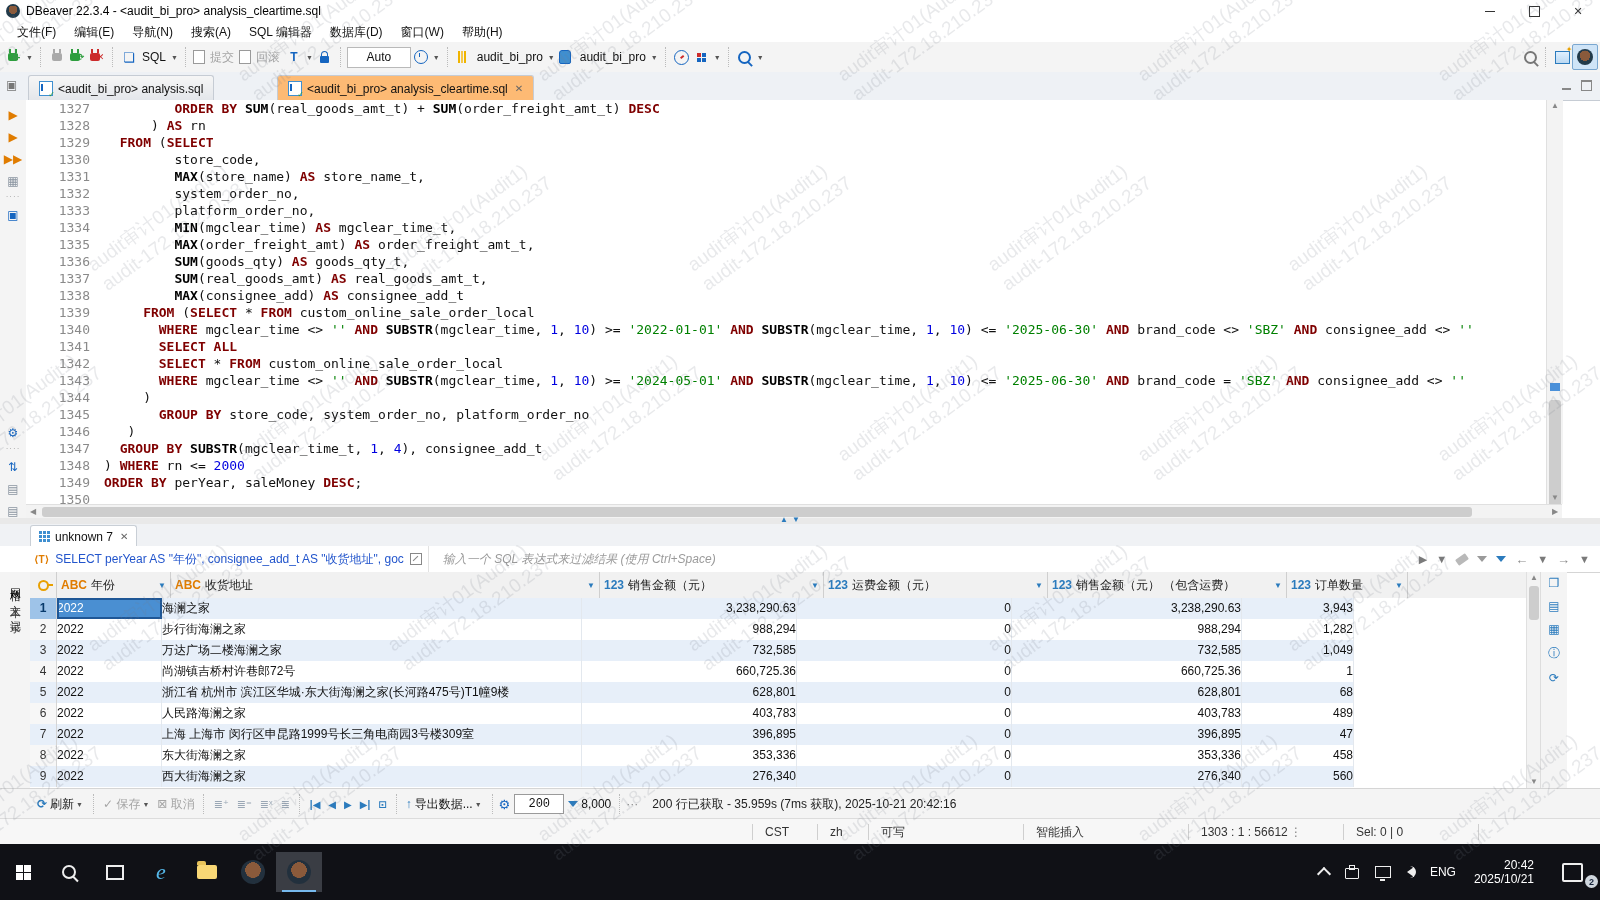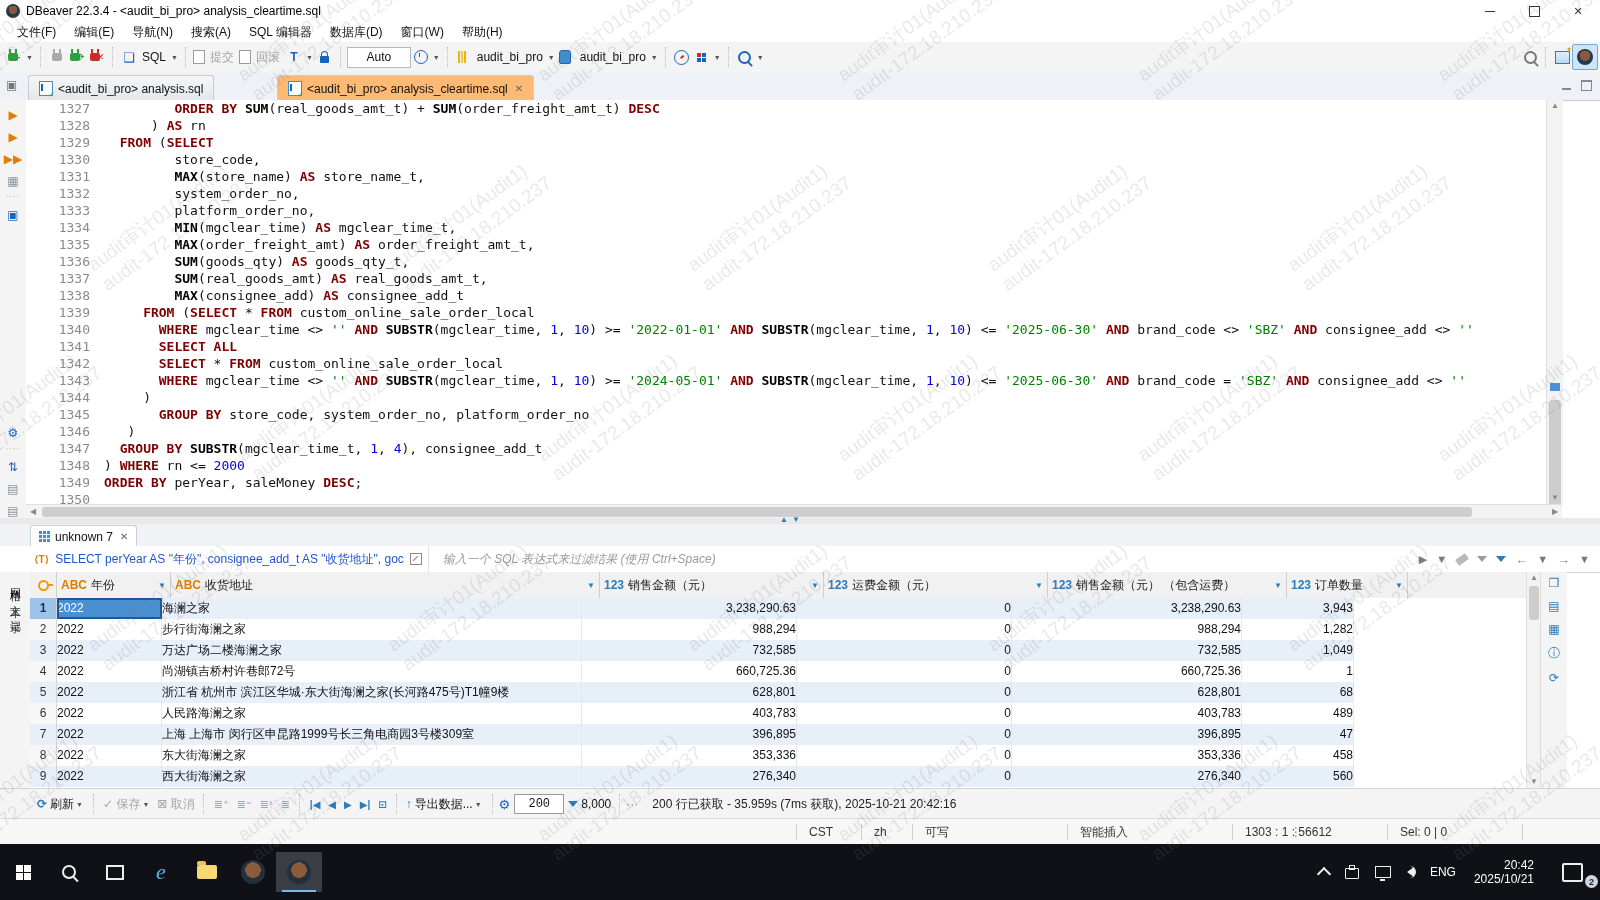--- a/index.html
+++ b/index.html
@@ -142,21 +142,21 @@
   .rt-item{display:flex;align-items:center;margin:0 3px;color:#111;}
   .rt-item.disabled{color:#a5a5a5;}
   .refr{color:#2b7bbd;font-weight:bold;margin-right:3px;}
   .navico{color:#2b7bbd;font-size:10px;margin:0 4px;font-weight:bold;}
   .gridedit{color:#9aa7b5;font-size:11px;margin:0 4px;}
   #fetch-box{width:48px;height:18px;border:1px solid #9a9a9a;background:#fff;display:flex;align-items:center;justify-content:center;margin:0 4px;font-family:Liberation Mono, monospace;}
   #res-status{margin-left:14px;color:#222;}
   .gear{color:#1565c0;font-size:13px;}
   
   #statusbar{left:0;top:818px;width:1600px;height:26px;background:#f7f7f7;border-top:1px solid #dcdcdc;display:flex;align-items:center;}
-  #status-cells{position:absolute;left:796px;display:flex;height:18px;align-items:center;}
+  #status-cells{position:absolute;left:752px;display:flex;height:18px;align-items:center;}
   .scell{border-left:1px solid #cfcfcf;padding:0 12px;height:16px;line-height:16px;color:#333;white-space:nowrap;}
   .scell:last-child{border-right:1px solid #cfcfcf;}
   #status-dots{position:absolute;left:1290px;color:#888;}
   
   #taskbar{left:0;top:844px;width:1600px;height:56px;background:#101116;display:flex;align-items:center;color:#fff;}
   .tb-btn{width:46px;height:40px;display:flex;align-items:center;justify-content:center;position:relative;}
   .tb-btn.activeapp{background:#3a3d44;}
   .tb-btn.activeapp:after{content:'';position:absolute;bottom:0;left:6px;right:6px;height:2px;background:#76b9ed;}
   .winlogo{display:grid;grid-template-columns:7px 7px;grid-template-rows:7px 7px;gap:1px;}
   .winlogo i{background:#fff;display:block;}

